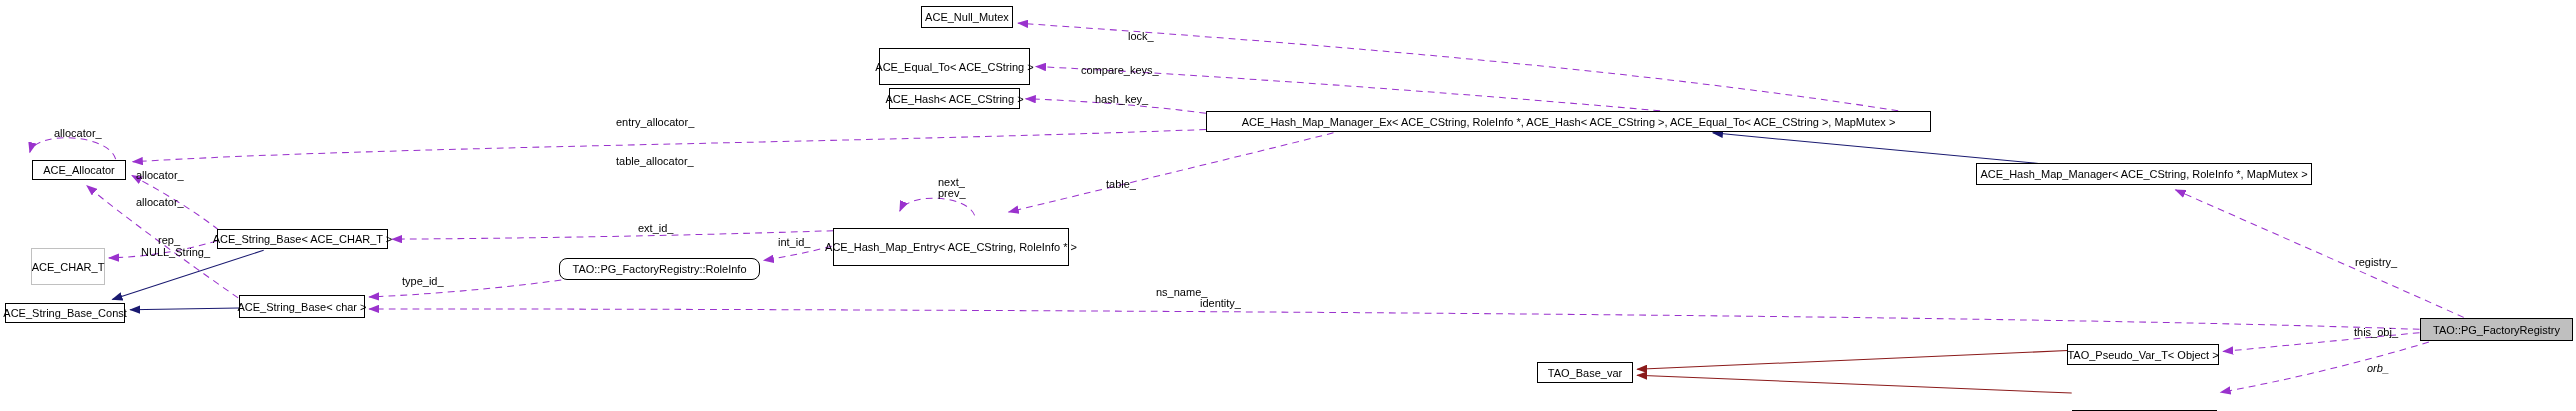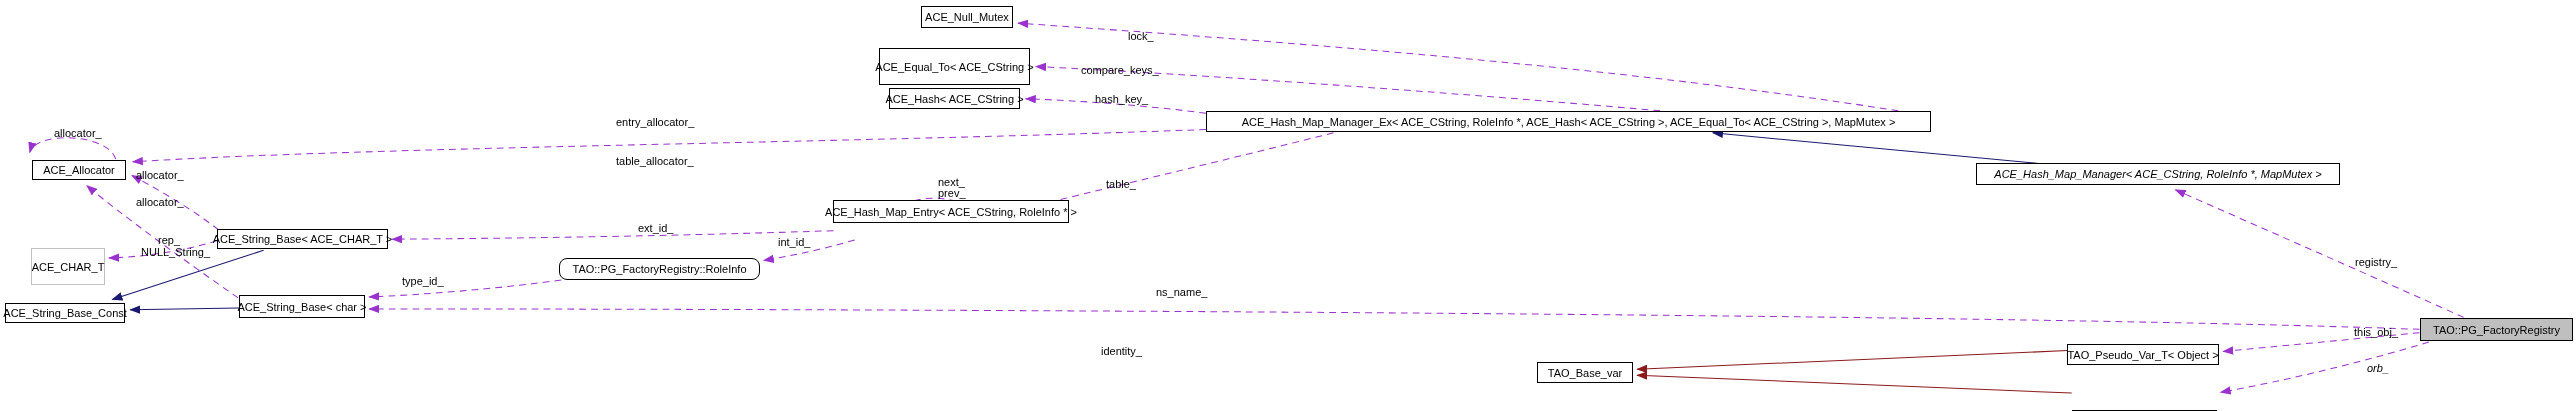--- a/index.html
+++ b/index.html
@@ -79,27 +79,27 @@
     <g stroke="#8b1a1a" stroke-width="1.2" fill="none">
       <path d="M 2431,412 L 1925,434" marker-end="url(#arr-m)"></path>
       <path d="M 2436,462 L 1925,441" marker-end="url(#arr-m)"></path>
     </g>
   </svg>
 
   <div class="node" style="left:921px;top:6px;width:92px;height:22px;">ACE_Null_Mutex</div>
   <div class="node" style="left:879px;top:48px;width:151px;height:37px;">ACE_Equal_To&lt; ACE_CString &gt;</div>
   <div class="node" style="left:889px;top:88px;width:131px;height:21px;">ACE_Hash&lt; ACE_CString &gt;</div>
   <div class="node" style="left:1206px;top:111px;width:725px;height:21px;">ACE_Hash_Map_Manager_Ex&lt; ACE_CString, RoleInfo *, ACE_Hash&lt; ACE_CString &gt;, ACE_Equal_To&lt; ACE_CString &gt;, MapMutex &gt;</div>
-  <div class="node" style="left:1976px;top:163px;width:364px;height:22px;font-style:italic;">ACE_Hash_Map_Manager&lt; ACE_CString, RoleInfo *, MapMutex &gt;</div>
+  <div class="node" style="left:1976px;top:163px;width:336px;height:22px;">ACE_Hash_Map_Manager&lt; ACE_CString, RoleInfo *, MapMutex &gt;</div>
   <div class="node" style="left:32px;top:160px;width:94px;height:20.4px;">ACE_Allocator</div>
   <div class="node node-gray-border" style="left:31px;top:248px;width:74px;height:37px;">ACE_CHAR_T</div>
   <div class="node" style="left:217px;top:229px;width:171px;height:20.4px;">ACE_String_Base&lt; ACE_CHAR_T &gt;</div>
   <div class="node" style="left:5.1px;top:303px;width:120px;height:19.6px;">ACE_String_Base_Const</div>
   <div class="node" style="left:239px;top:295px;width:126px;height:23px;">ACE_String_Base&lt; char &gt;</div>
-  <div class="node" style="left:833px;top:200px;width:236px;height:23px;">ACE_Hash_Map_Entry&lt; ACE_CString, RoleInfo * &gt;</div>
+  <div class="node" style="left:833px;top:228px;width:236px;height:38px;">ACE_Hash_Map_Entry&lt; ACE_CString, RoleInfo * &gt;</div>
   <div class="node" style="left:559px;top:258px;width:201px;height:22px;border-radius:8px;">TAO::PG_FactoryRegistry::RoleInfo</div>
   <div class="node" style="left:1537px;top:362px;width:96px;height:21px;">TAO_Base_var</div>
   <div class="node" style="left:2067px;top:344px;width:152px;height:21px;">TAO_Pseudo_Var_T&lt; Object &gt;</div>
   <div class="node" style="left:2072px;top:384px;width:145px;height:22px;margin-top:26px;">TAO_Pseudo_Var_T&lt; ORB &gt;</div>
   <div class="node node-focus" style="left:2420px;top:318px;width:153px;height:23px;">TAO::PG_FactoryRegistry</div>
 
   <div class="elabel" style="left:1128px;top:31px;">lock_</div>
   <div class="elabel" style="left:1081px;top:65px;">compare_keys_</div>
   <div class="elabel" style="left:1095px;top:94px;">hash_key_</div>
   <div class="elabel" style="left:616px;top:117px;">entry_allocator_</div>
@@ -109,21 +109,21 @@
   <div class="elabel" style="left:136px;top:197px;">allocator_</div>
   <div class="elabel" style="left:158px;top:235px;">rep_</div>
   <div class="elabel" style="left:141px;top:247px;">NULL_String_</div>
   <div class="elabel" style="left:638px;top:223px;">ext_id_</div>
   <div class="elabel" style="left:778px;top:237px;">int_id_</div>
   <div class="elabel" style="left:938px;top:177px;">next_</div>
   <div class="elabel" style="left:938px;top:188px;">prev_</div>
   <div class="elabel" style="left:1106px;top:179px;">table_</div>
   <div class="elabel" style="left:402px;top:276px;">type_id_</div>
   <div class="elabel" style="left:1140px;top:287px;padding-left:16px;">ns_name_</div>
-  <div class="elabel" style="left:1101px;top:298px;margin-top:48px;">identity_</div>
+  <div class="elabel" style="left:1200px;top:298px;">identity_</div>
   <div class="elabel" style="left:2355px;top:257px;">registry_</div>
   <div class="elabel" style="left:2354px;top:327px;">this_obj_</div>
   <div class="elabel" style="left:2367px;top:363px;font-style:italic;">orb_</div>
 
   <svg style="position:absolute;left:0;top:0;width:2576px;height:412px;z-index:1;" viewBox="0 0 3029 484" xmlns="http://www.w3.org/2000/svg">
     <path d="M 660,329 C 580,340 500,346 434,349" stroke="#9a32cd" stroke-width="1.2" fill="none" stroke-dasharray="8,6" marker-end="url(#arr-p)"></path>
   </svg>
 
 </div>
 

